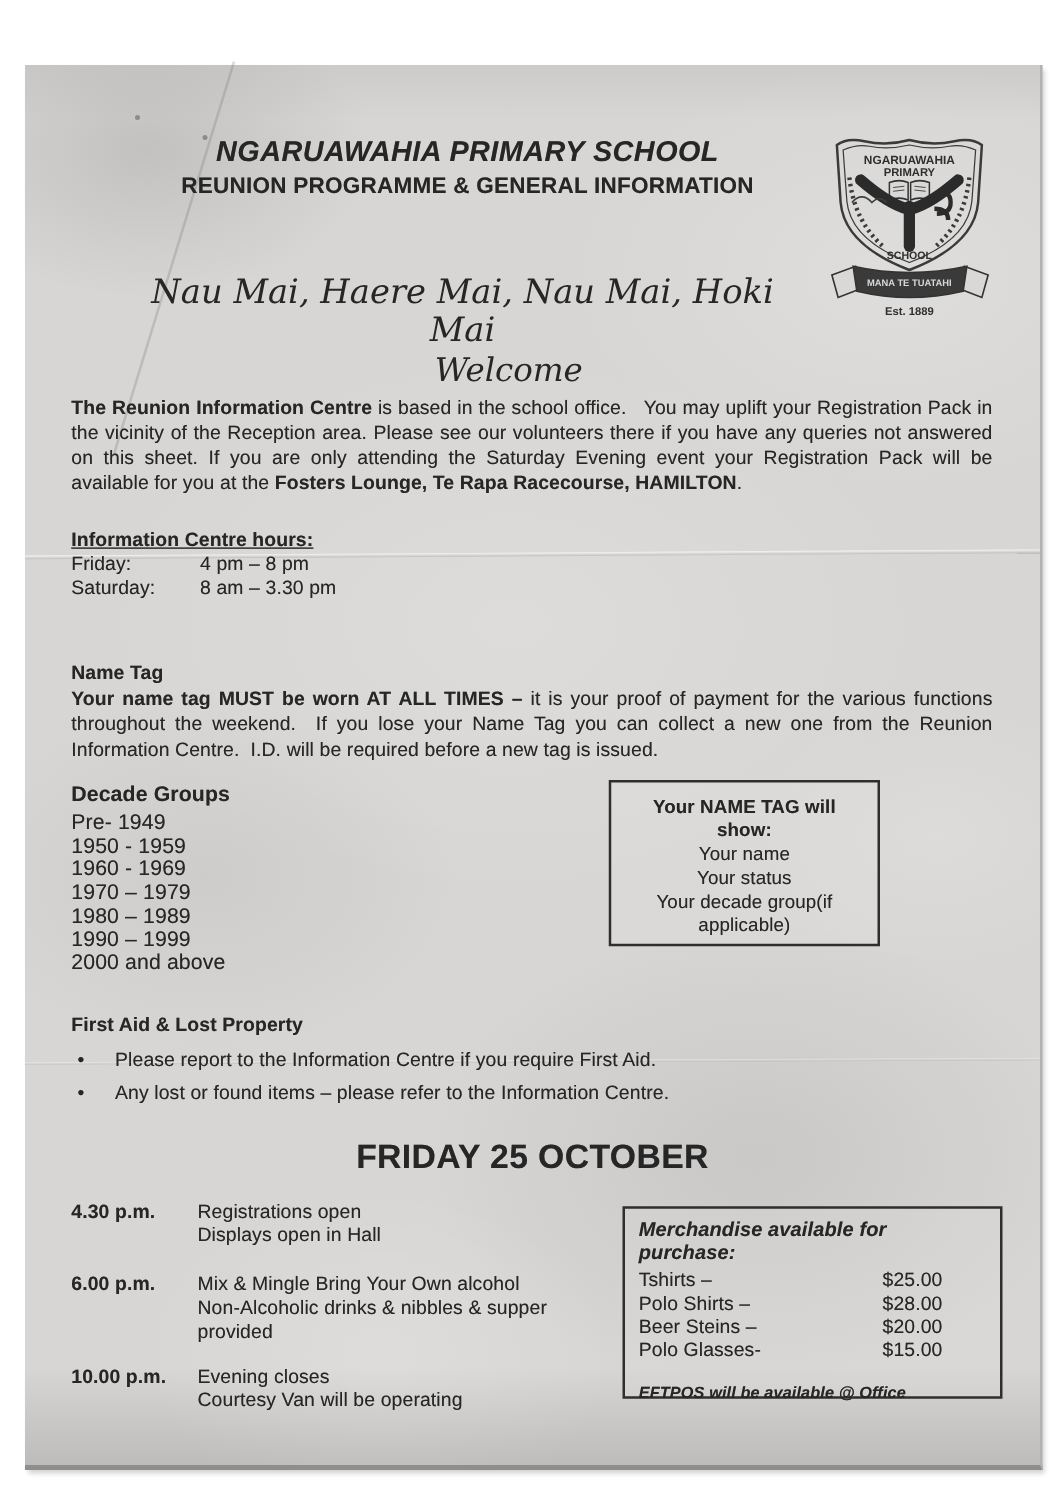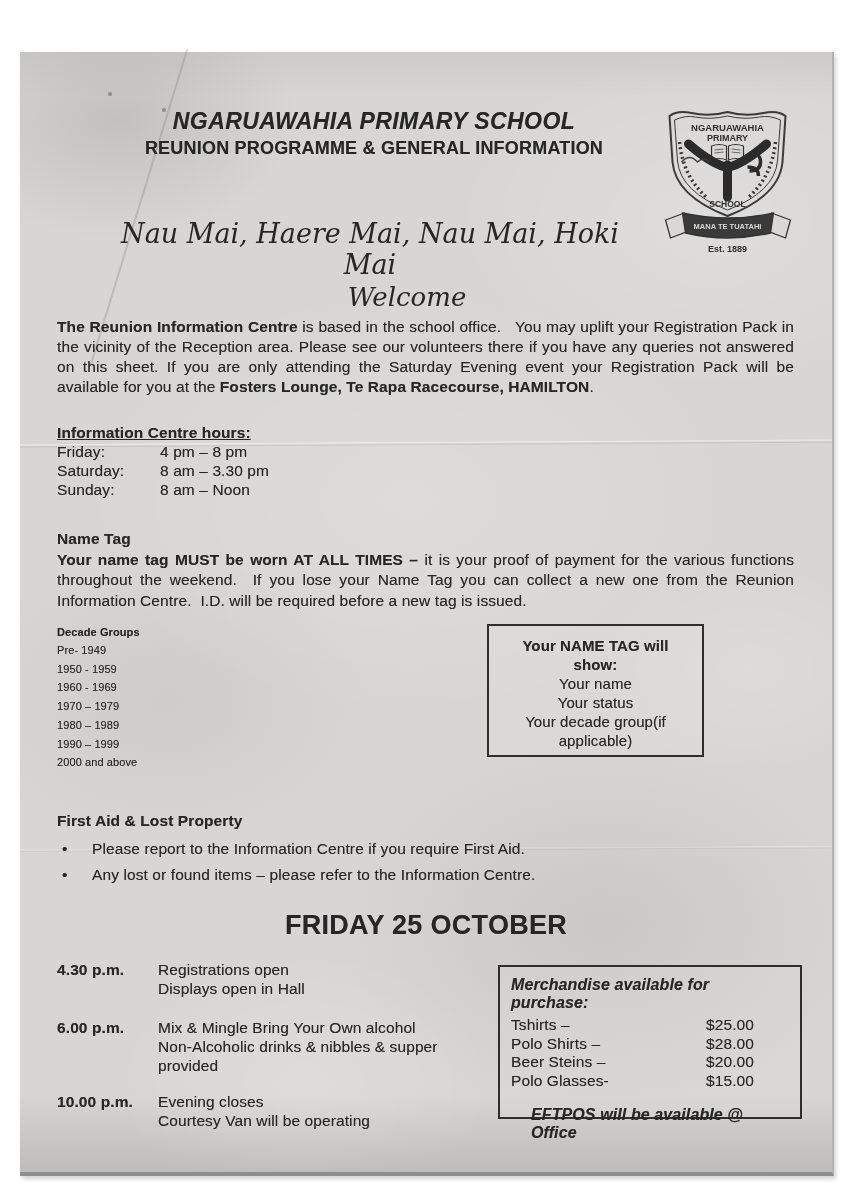--- a/index.html
+++ b/index.html
@@ -57,21 +57,21 @@
   .intro{left:37px;top:249px;width:737px;font-size:15.5px;line-height:20px;text-align:justify;}
 
   .hours{left:37px;top:371px;width:400px;font-size:15.5px;line-height:19px;}
   .hours-heading{font-weight:700;text-decoration:underline;}
   .hours-row{display:grid;grid-template-columns:103px 1fr;}
 
   .nametag{left:37px;top:477px;width:737px;font-size:15.5px;line-height:20.5px;}
   .nametag-heading{font-weight:700;}
   .nametag-para{text-align:justify;margin:0;}
 
-  .decades{left:37px;top:574px;width:300px;font-size:11px;}
+  .decades{left:37px;top:574px;width:300px;font-size:17px;}
   .decades-heading{font-weight:700;margin-bottom:3px;}
   .decade-item{line-height:18.7px;}
 
   .tagbox{left:467px;top:572px;width:213px;height:119px;border:2px solid #2e2e2e;
     text-align:center;font-size:15px;line-height:19px;padding-top:10px;
     background:rgba(230,229,227,0.25);}
   .tagbox-heading{font-weight:700;width:180px;margin:0 auto;}
   .tagbox-line{width:192px;margin:0 auto;}
 
   .firstaid{left:37px;top:760px;width:700px;font-size:15.5px;}
@@ -87,21 +87,21 @@
   .sched-time{font-weight:700;}
   .sched-gap1{margin-bottom:20px;}
   .sched-gap2{margin-bottom:17px;}
   .sched-gap3{}
 
   .merchbox{left:478px;top:913px;width:280px;height:141px;border:2px solid #2e2e2e;
     padding:9px 9px 0 11px;font-size:15.5px;background:rgba(228,227,225,0.2);}
   .merch-heading{font-weight:700;font-style:italic;font-size:16px;margin-bottom:4px;}
   .merch-row{display:flex;line-height:18.5px;}
   .merch-name{width:195px;}
-  .merch-footer{font-weight:700;font-style:italic;font-size:16px;margin-top:16px;margin-left:20px;}
+  .merch-footer{font-weight:700;font-style:italic;font-size:13px;margin-top:16px;}
 
   svg text{fill:#2f2f2f;font-family:"Liberation Sans", sans-serif;}
 </style>
 </head>
 <body>
 
 <div class="paper">
   <div class="crease-h1"></div>
   <div class="crease-h2"></div>
   <div class="crease-d1"></div>
@@ -157,24 +157,20 @@
   <div class="abs hours tx">
     <div class="hours-heading">Information Centre hours:</div>
     <div class="hours-row">
       <span>Friday:</span>
       <span>4 pm – 8 pm</span>
     </div>
     <div class="hours-row">
       <span>Saturday:</span>
       <span>8 am – 3.30 pm</span>
     </div>
-    <div class="hours-row">
-      <span>Sunday:</span>
-      <span>8 am – Noon</span>
-    </div>
   </div>
 
   <div class="abs nametag">
     <div class="nametag-heading tx">Name Tag</div>
     <p class="nametag-para tx"><b>Your name tag MUST be worn AT ALL TIMES –</b><span> it is your proof of payment for the various functions throughout the weekend.&nbsp; If you lose your Name Tag you can collect a new one from the Reunion Information Centre.&nbsp; I.D. will be required before a new tag is issued.</span></p>
   </div>
 
   <div class="abs decades tx">
     <div class="decades-heading">Decade Groups</div>
     <div class="decade-item">Pre- 1949</div>

